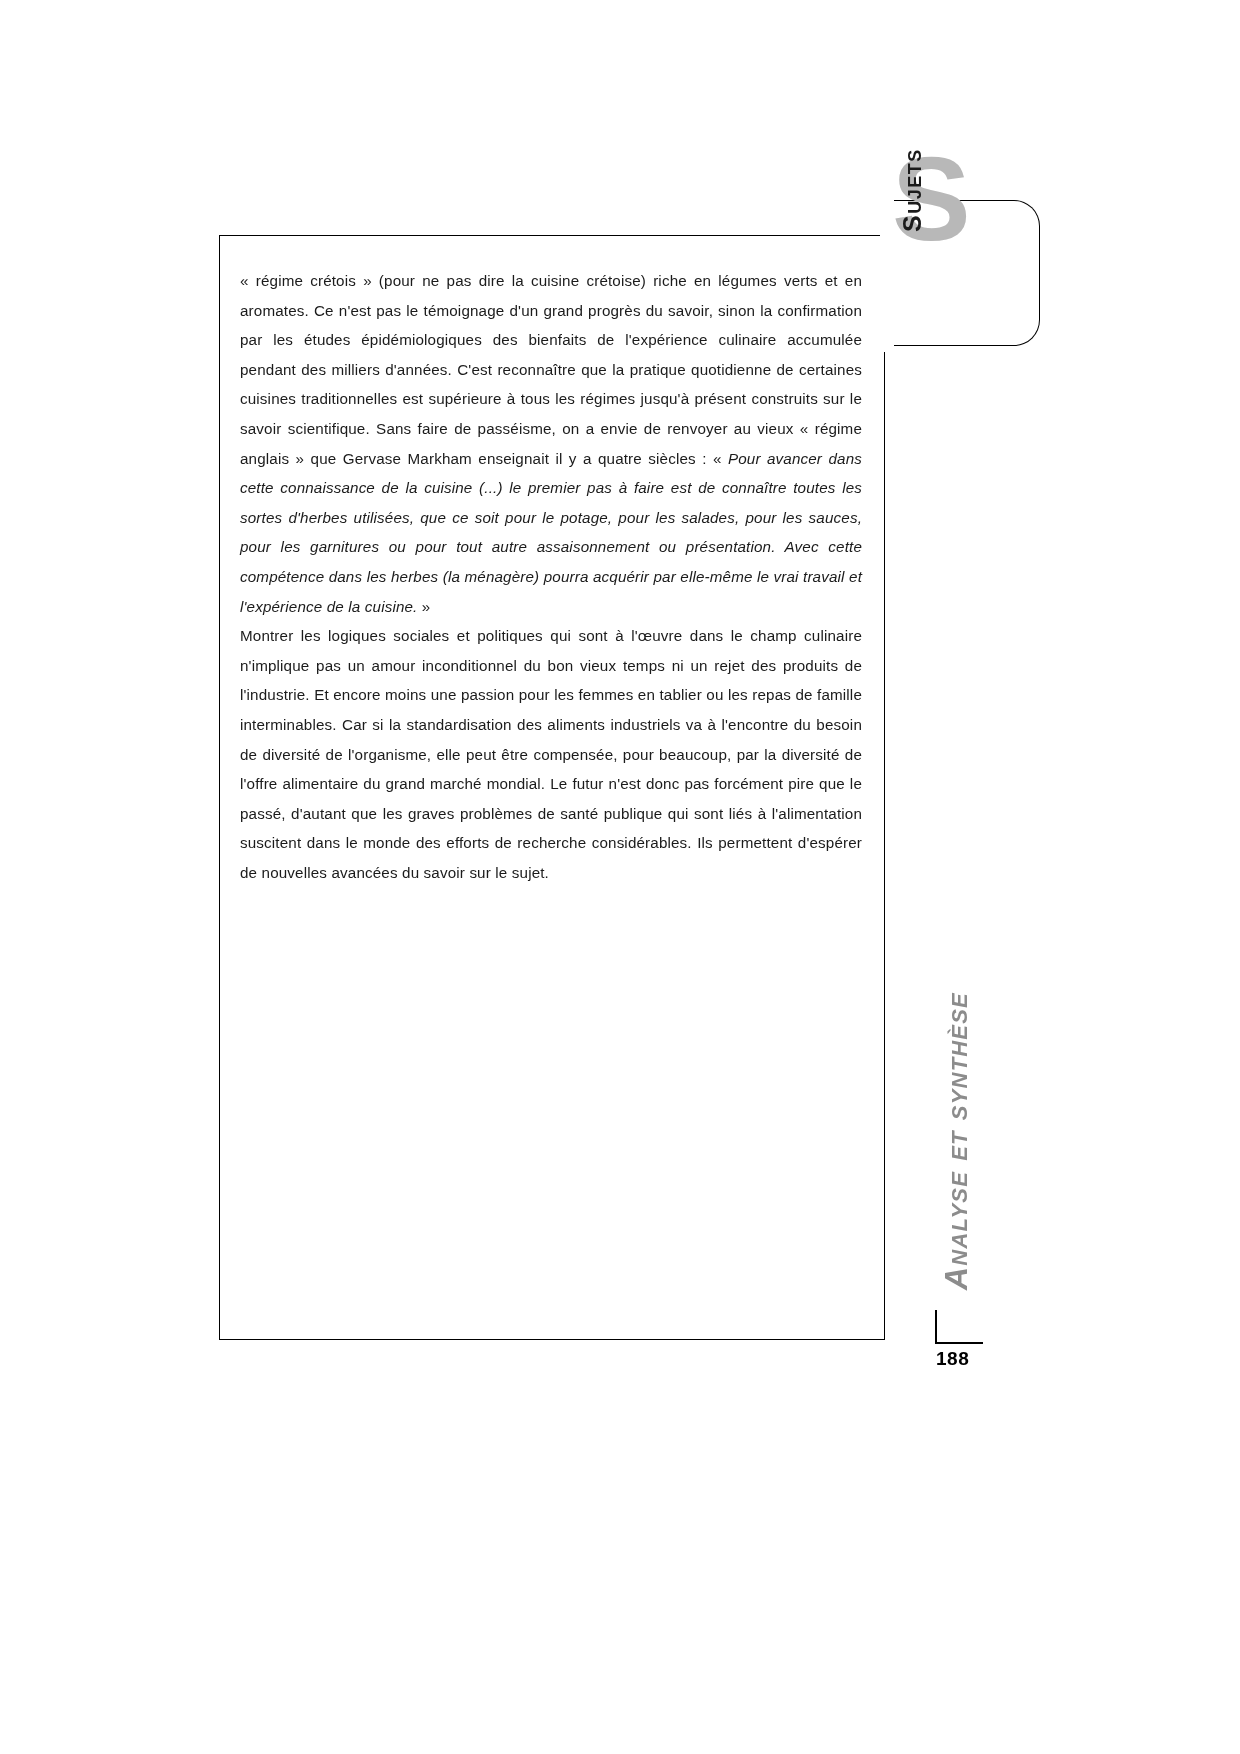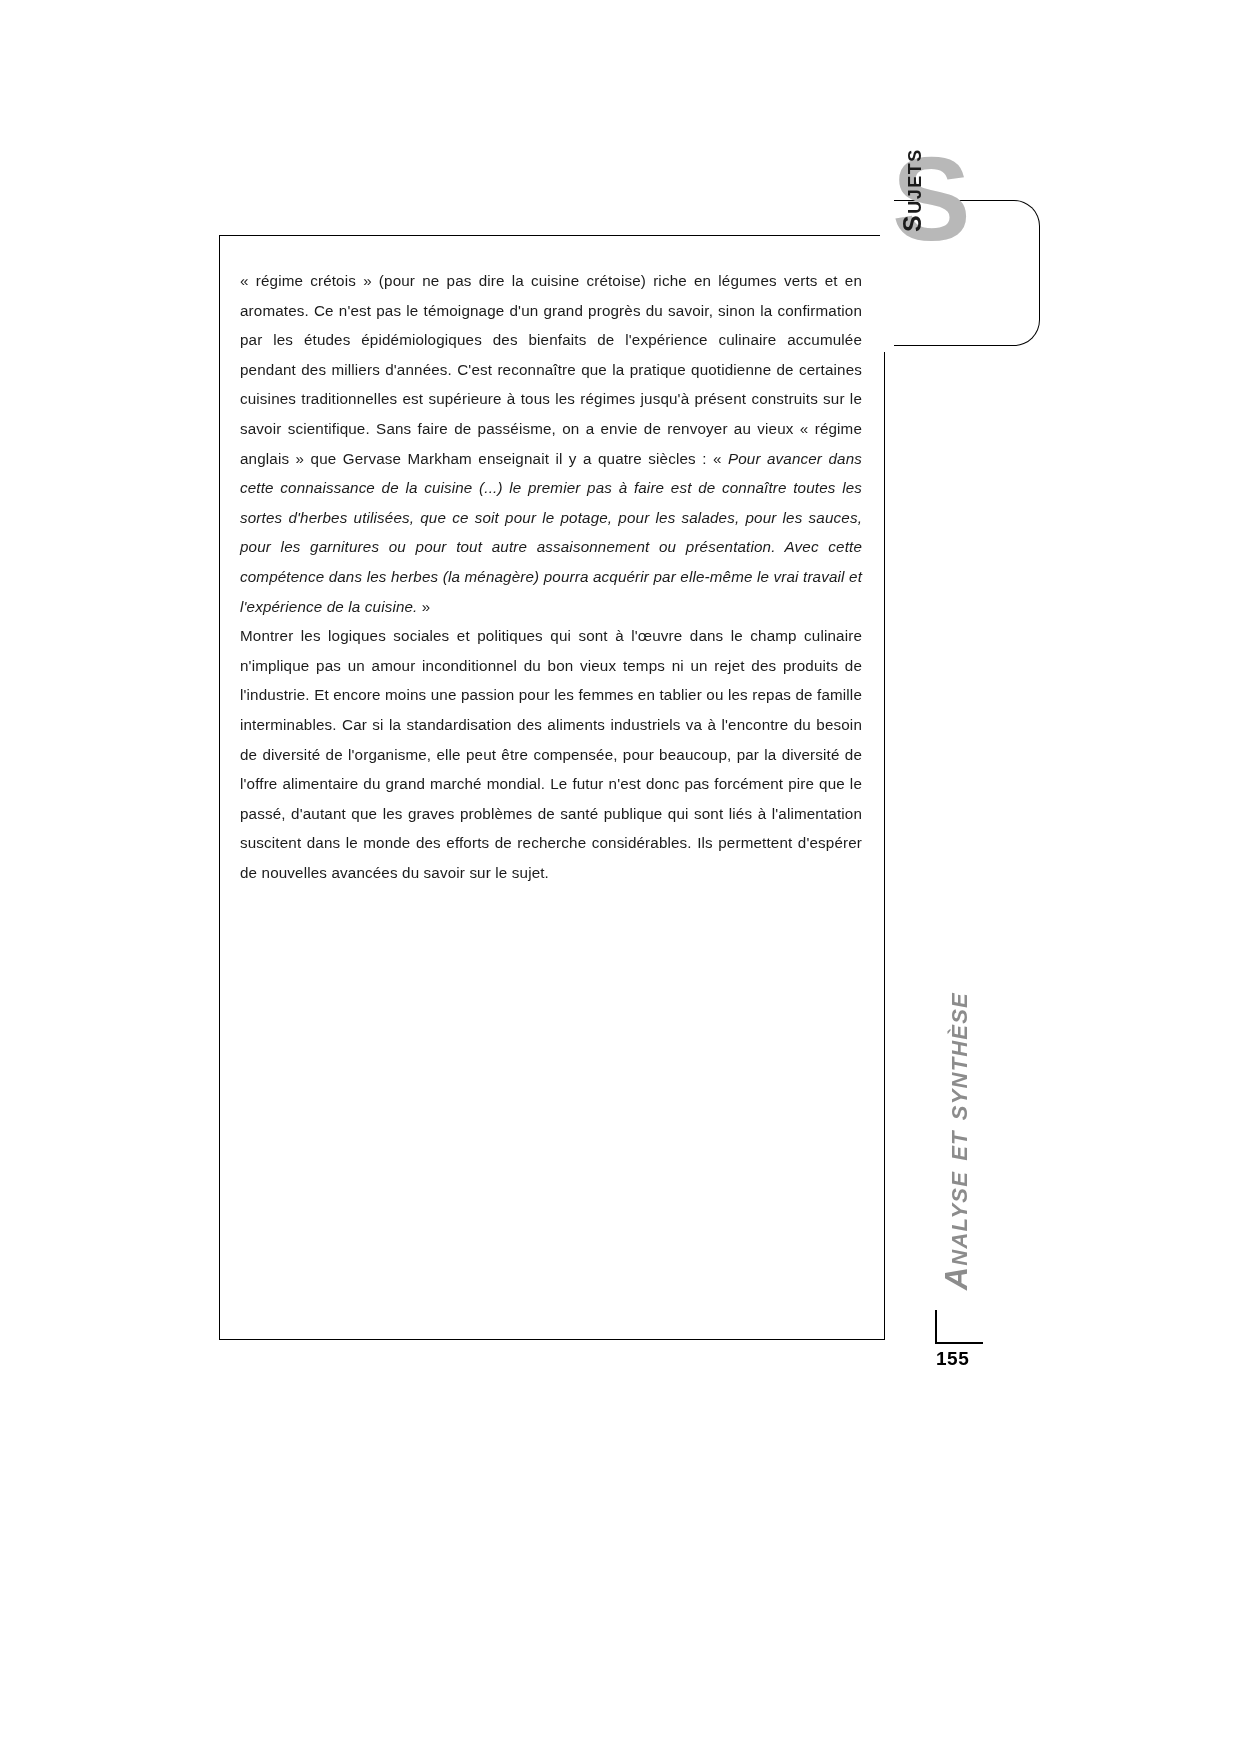--- a/index.html
+++ b/index.html
@@ -156,15 +156,15 @@
   </div>
 
   <div class="tab-shape"></div>
   <div class="tab-mask"></div>
   <div class="tab-bigletter">S</div>
   <div class="tab-label">Sujets</div>
 
   <div class="section-title">Analyse et synthèse</div>
 
   <div class="page-rule"></div>
-  <div class="page-number">155</div>
+  <div class="page-number">188</div>
 
 </div>
 
 </body></html>

